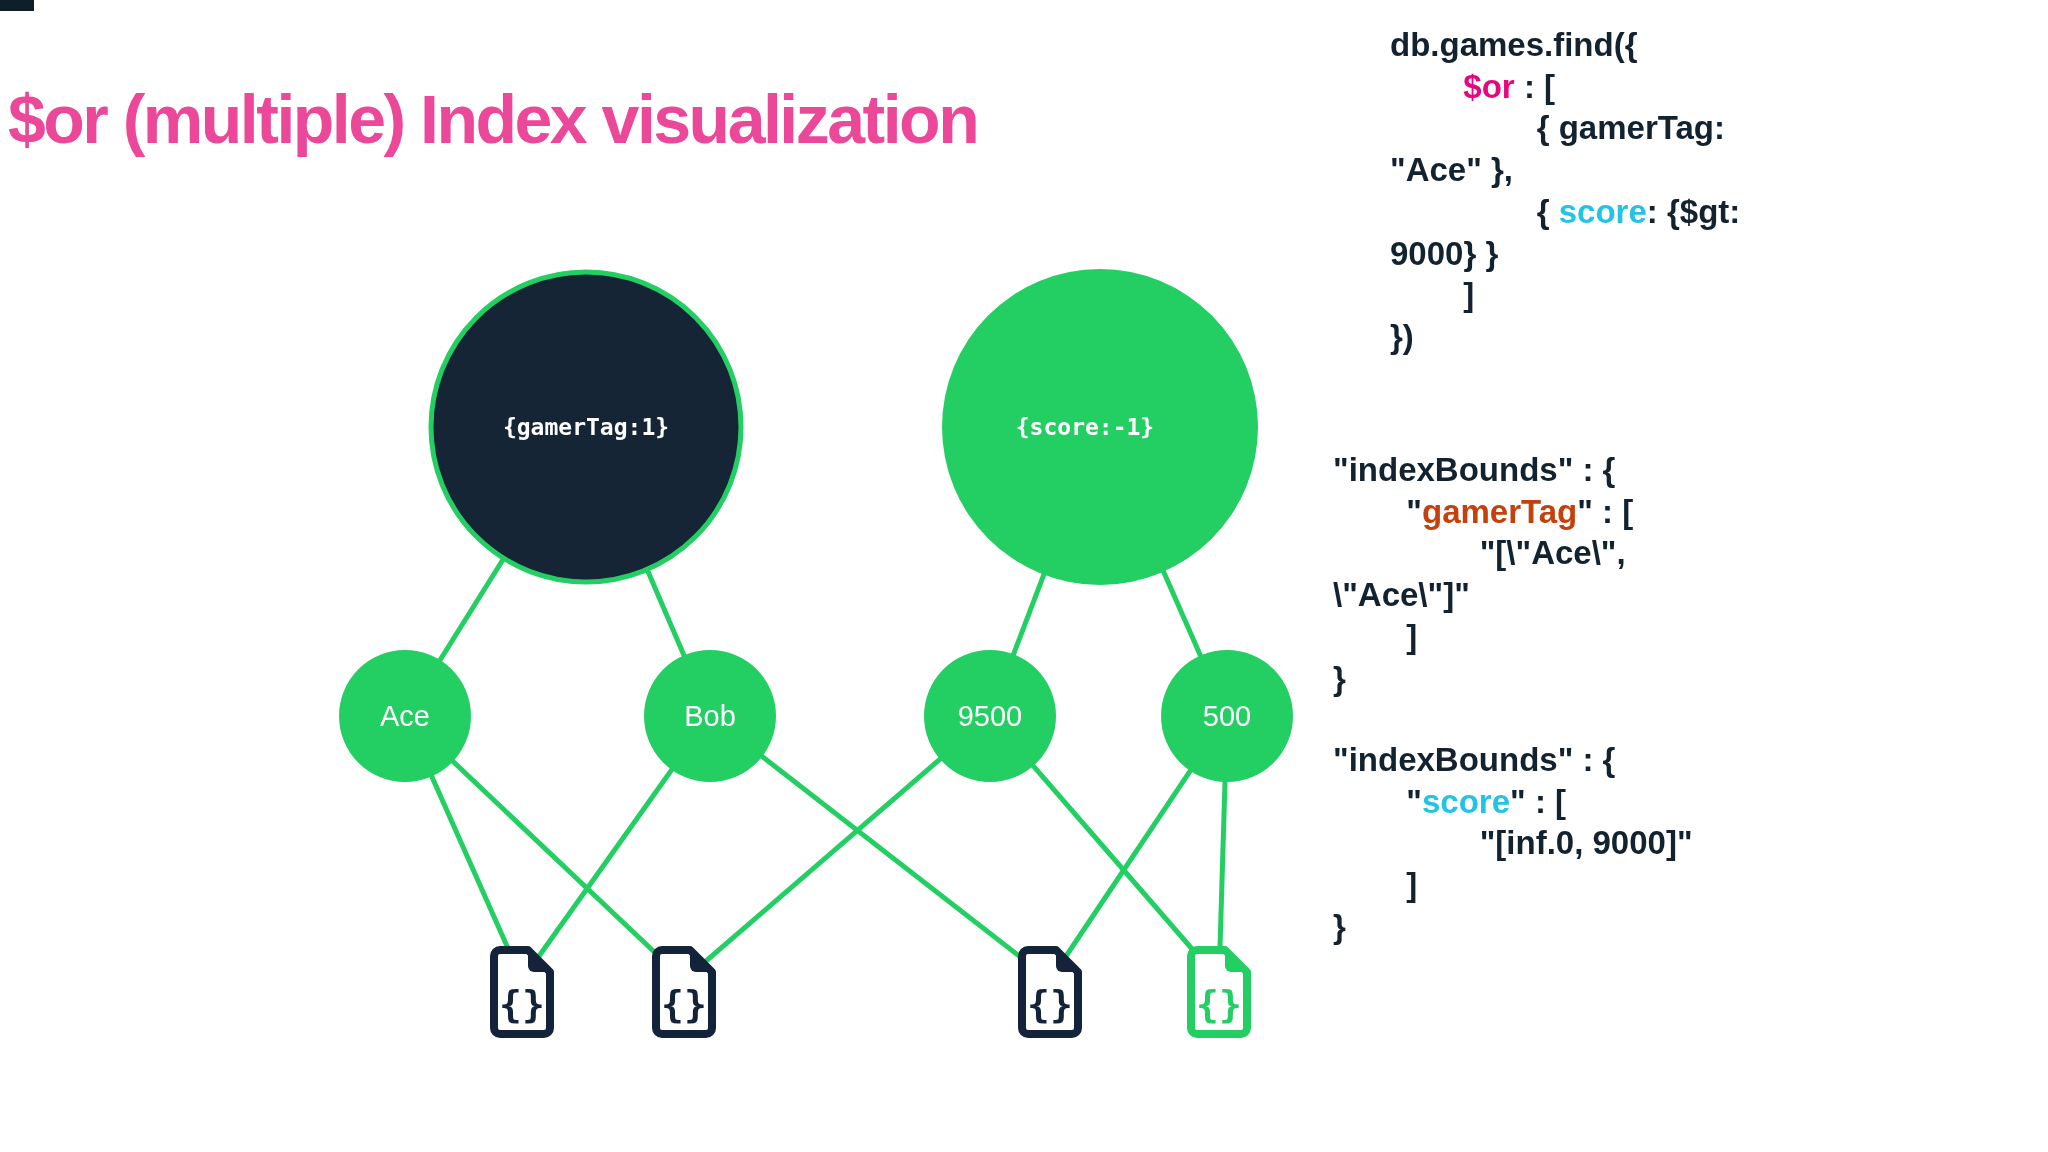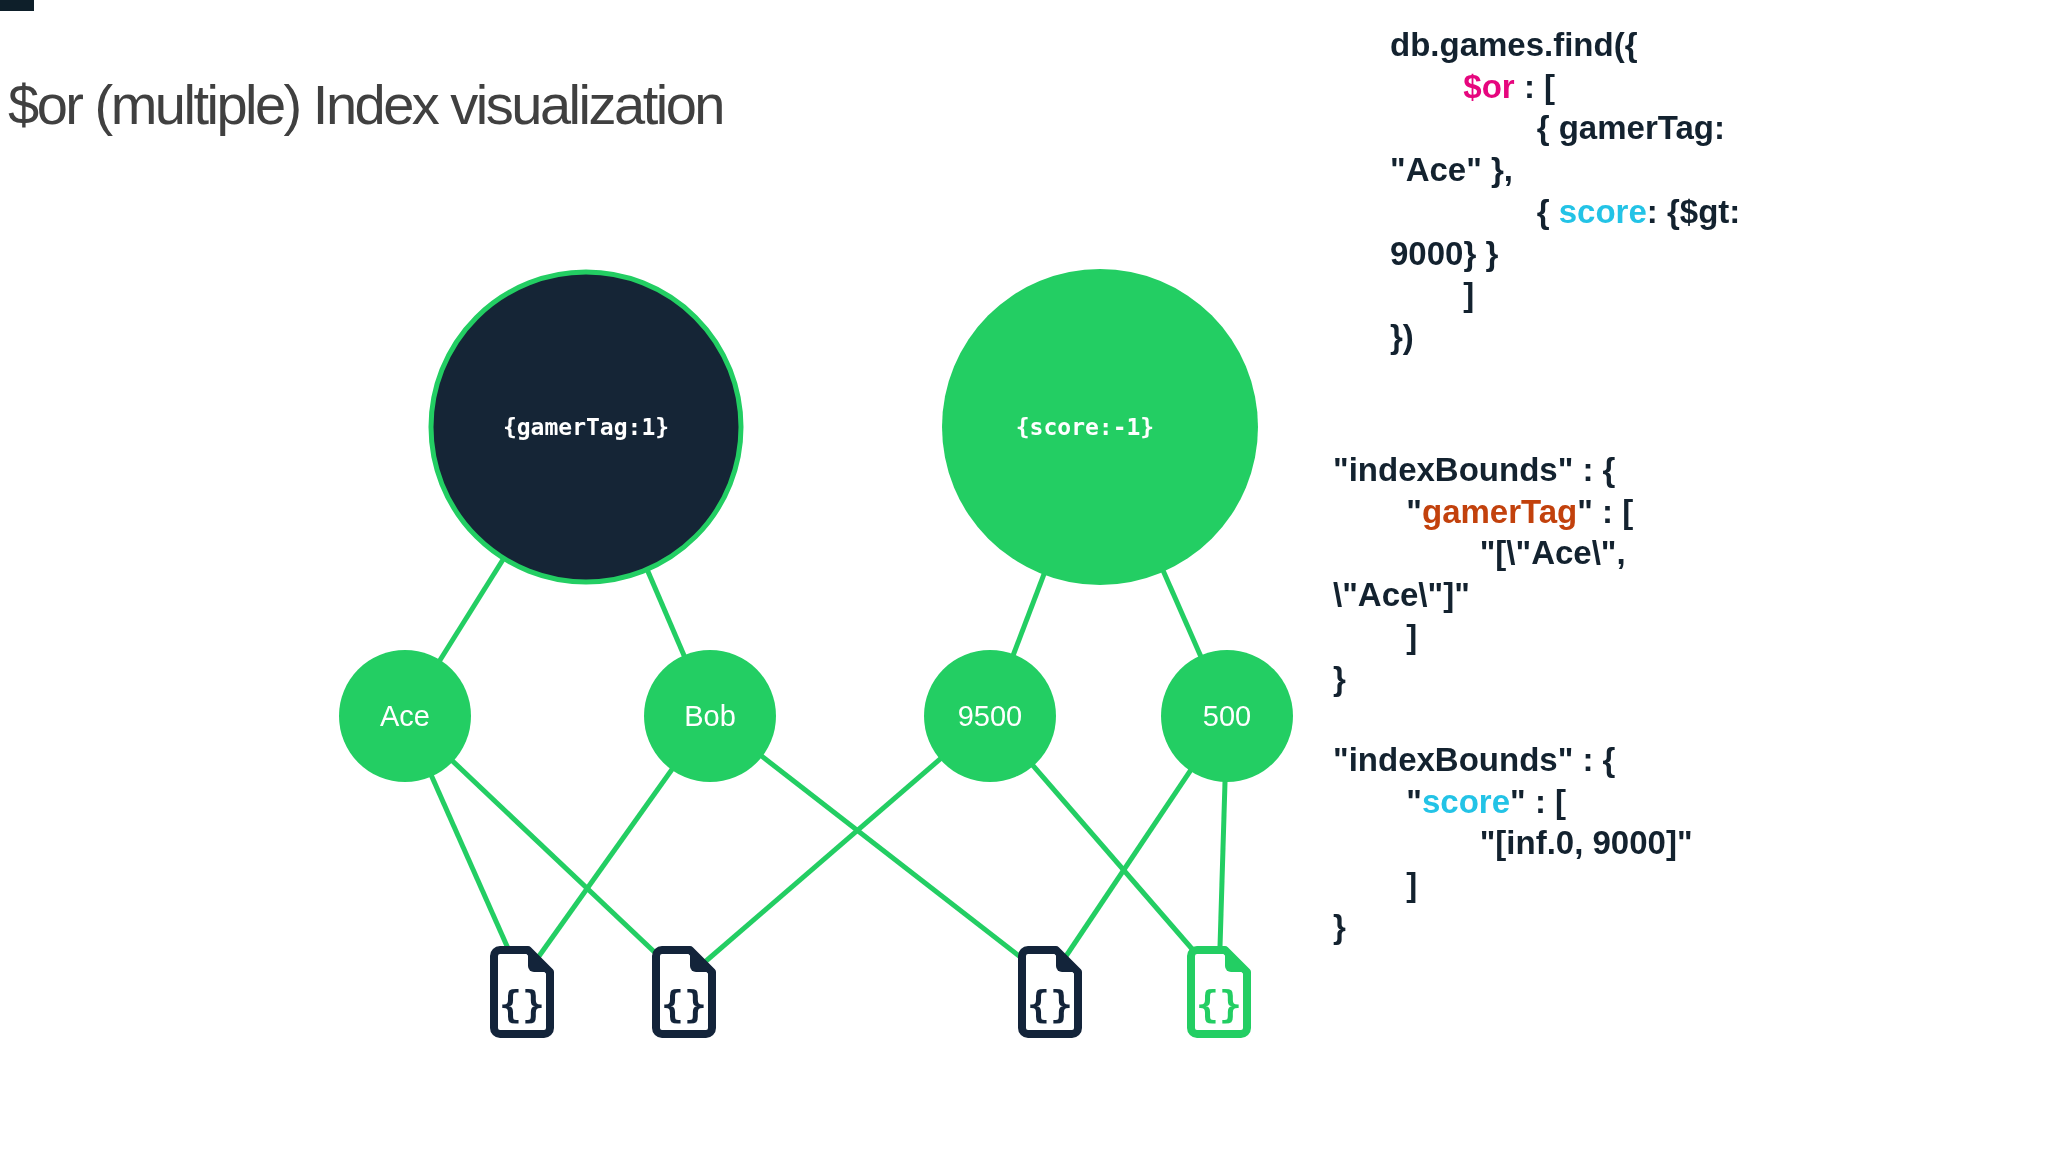--- a/index.html
+++ b/index.html
@@ -1,20 +1,20 @@
 <!DOCTYPE html>
 <html><head>
 <meta charset="utf-8">
 <style>
   html,body{margin:0;padding:0;background:#fff;}
   #stage{position:relative;width:2048px;height:1152px;background:#ffffff;overflow:hidden;
          font-family:"Liberation Sans",sans-serif;}
   .corner-mark{position:absolute;left:0;top:0;width:34px;height:11px;background:#0e1f2a;}
-  .page-title{position:absolute;left:8px;top:36px;font-size:56px;font-weight:normal;
-              letter-spacing:-2.5px;color:#404040;line-height:1.1;white-space:nowrap;}
+  .page-title{position:absolute;left:8px;top:36px;font-size:68px;font-weight:bold;
+              letter-spacing:-2.5px;color:#ec4899;line-height:1.1;white-space:nowrap;}
   pre.code{position:absolute;margin:0;font-family:Liberation Sans, sans-serif;
            font-weight:bold;font-size:33px;line-height:41.7px;color:#13222f;white-space:pre;}
   #code-query{left:1390px;top:24px;}
   #code-bounds-gamertag{left:1333px;top:449px;}
   #code-bounds-score{left:1333px;top:739px;}
   .tok-or{color:#e6067e;}
   .tok-score{color:#23c3e6;}
   .tok-gamertag{color:#c2410c;}
   svg text{font-family:"DejaVu Sans Mono",monospace;}
   .key-label{font-family:"Liberation Sans",sans-serif;}

